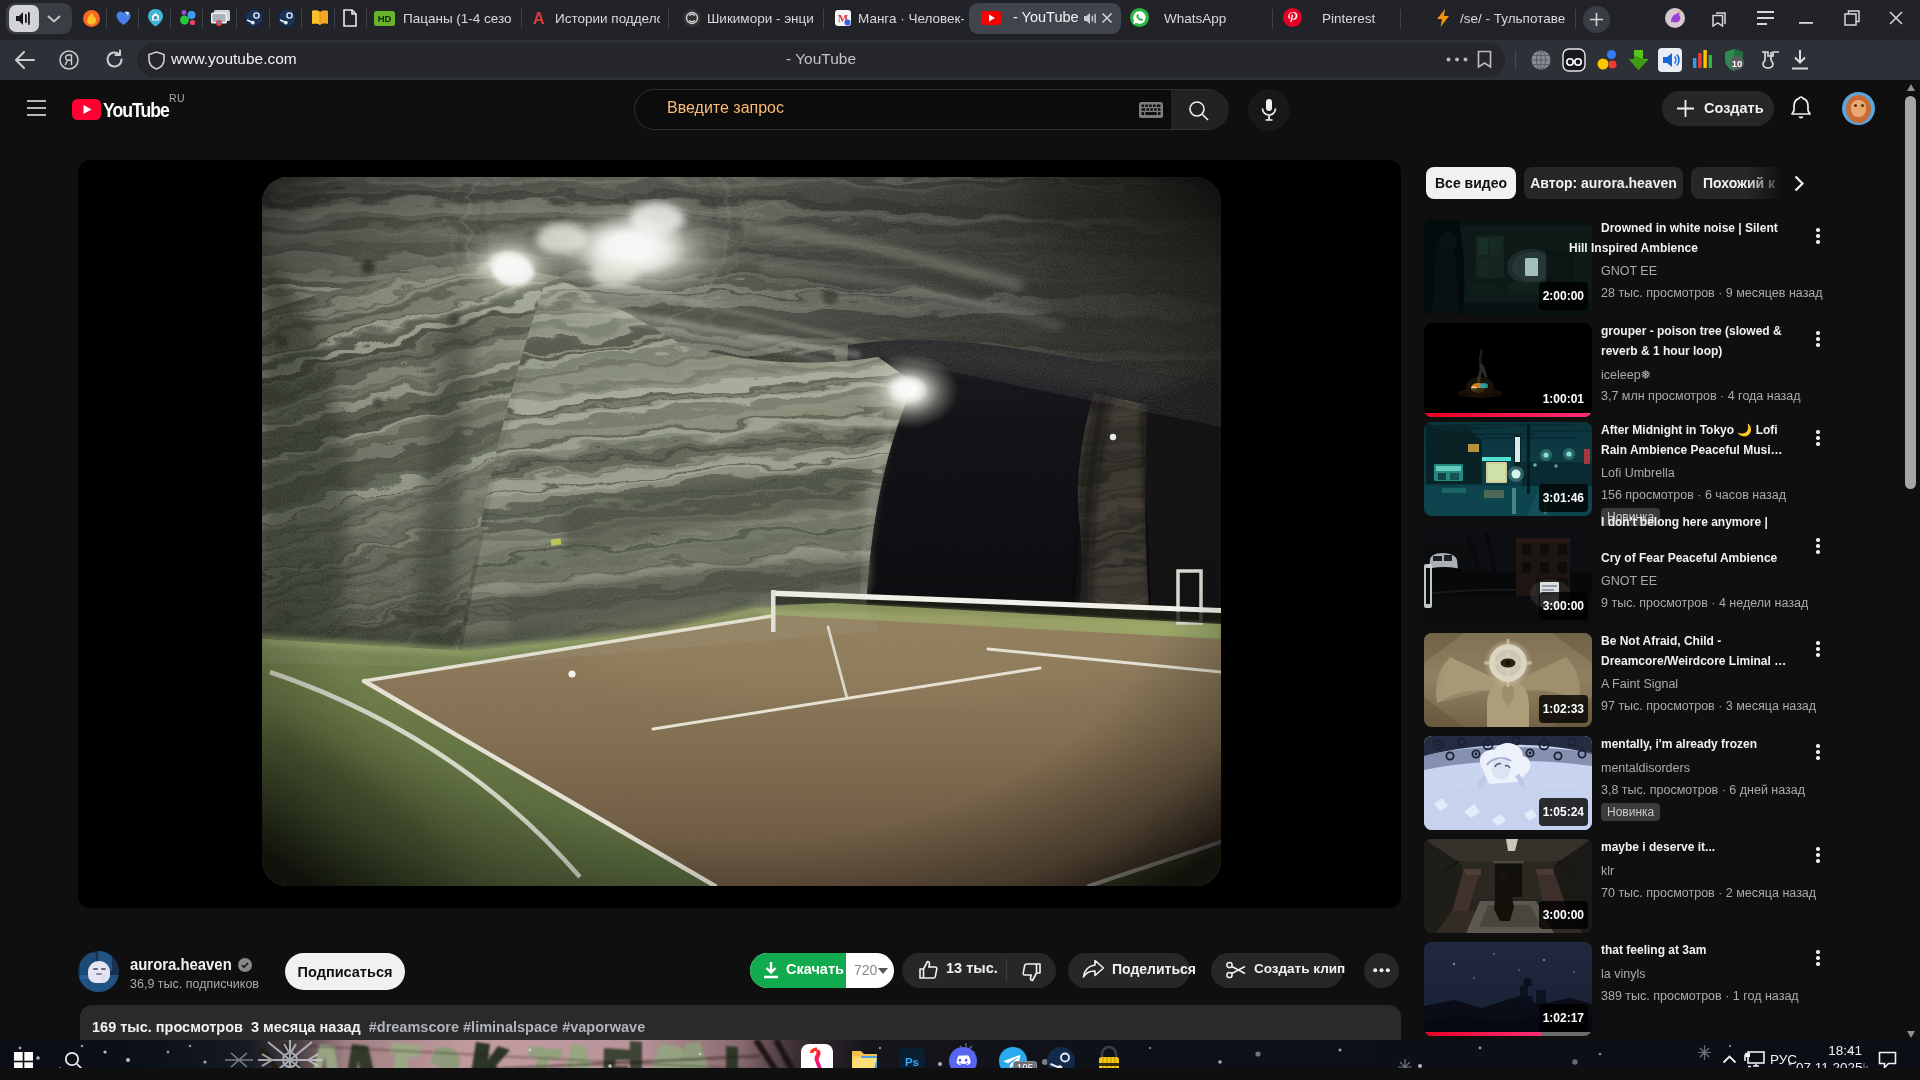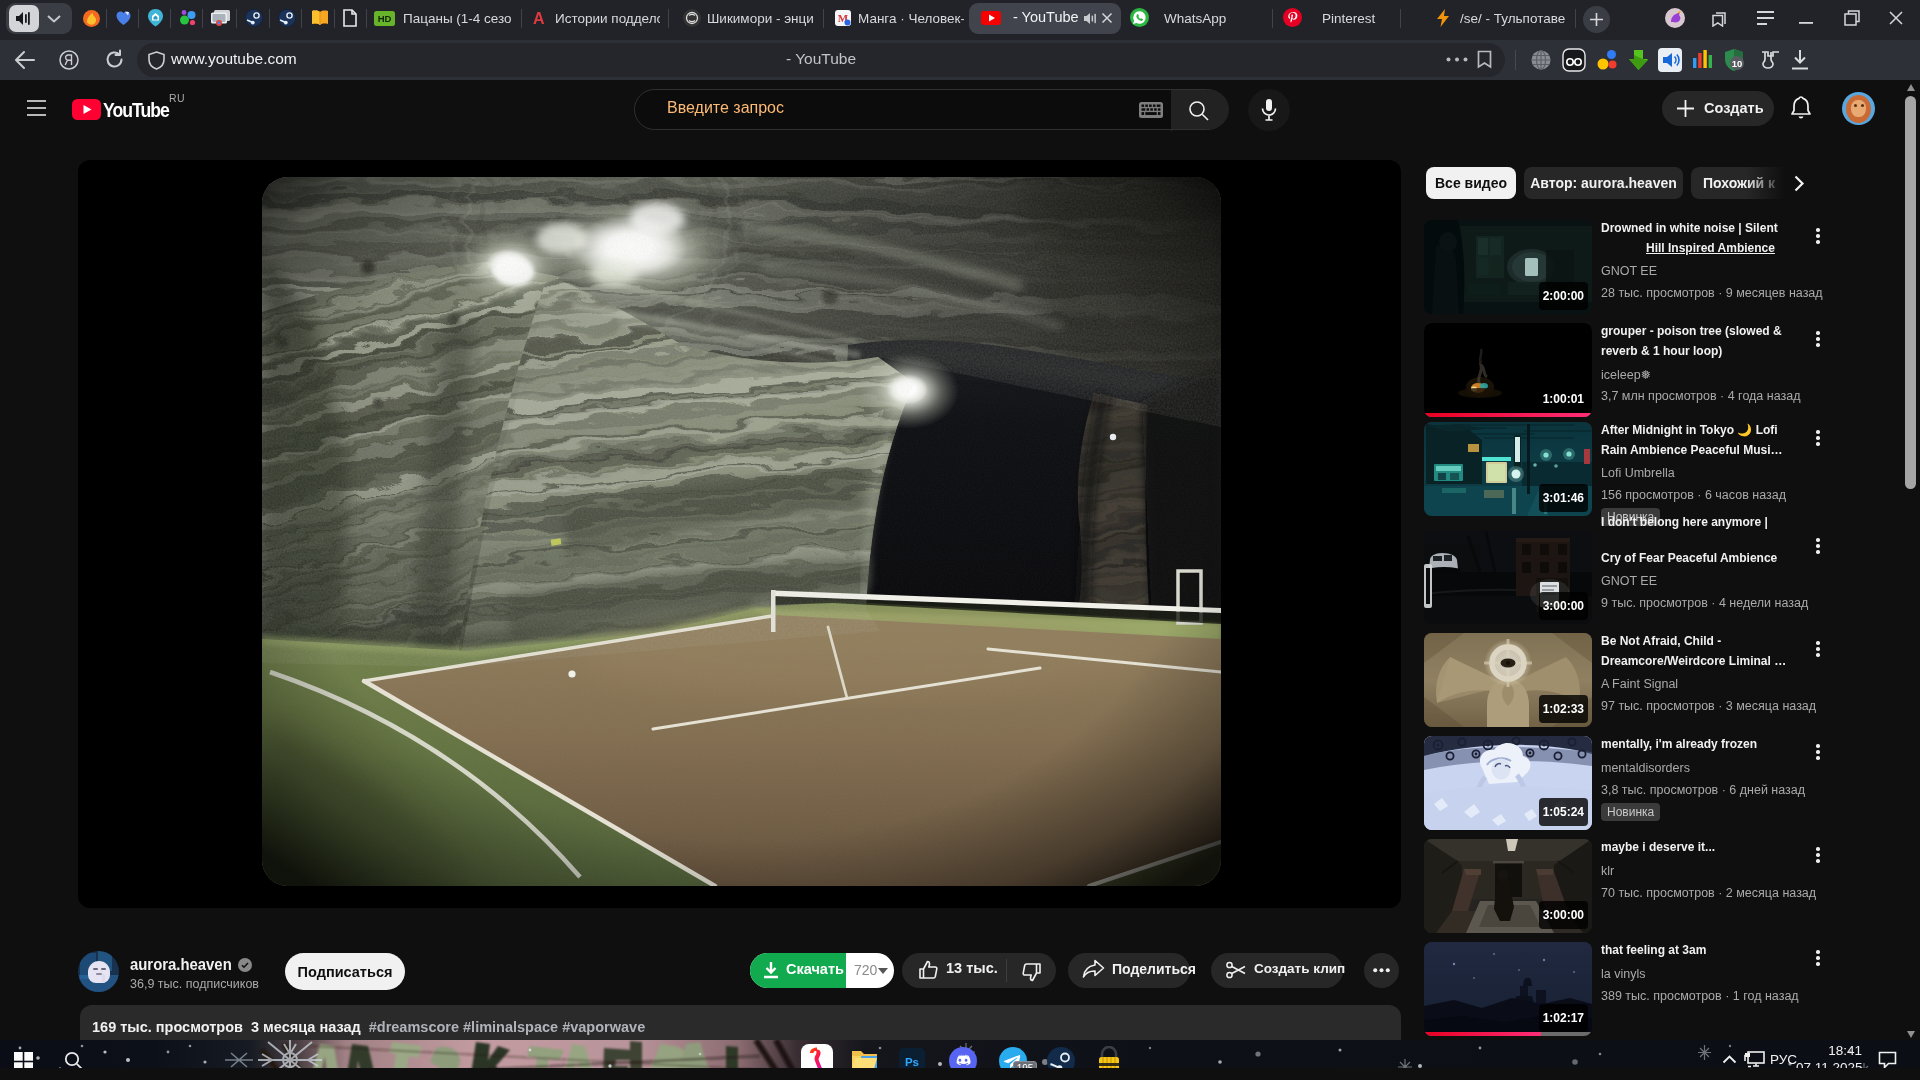--- a/index.html
+++ b/index.html
@@ -854,21 +854,21 @@
 <path d="M0 0h34c6 22 8 60 5 94H0z" fill="#040608"></path>
 <path d="M12 26c9-4 18 2 20 14l3 54H8z" fill="#090c0e"></path>
 <ellipse cx="24" cy="22" rx="9" ry="10" fill="#0b0f11"></ellipse>
 <rect x="84" y="62" width="38" height="13" fill="#15211e" opacity=".9"></rect>
 <rect x="44" y="64" width="32" height="11" fill="#101c18" opacity=".9"></rect>
 <rect width="168" height="94" fill="#06282e" opacity=".14"></rect>
 </svg>
 <div class="dur">2:00:00</div>
 </div>
 <div class="vtitle" style="left:1601px;top:221px;">Drowned in white noise | Silent</div>
-<div class="vtitle" style="left:1646px;top:241px;text-decoration:underline;">Hill Inspired Ambience</div>
+<div class="vtitle" style="left:1569px;top:241px;">Hill Inspired Ambience</div>
 <div class="meta" style="left:1601px;top:264px;">GNOT EE</div>
 <div class="meta" style="left:1601px;top:286px;">28 тыс. просмотров · 9 месяцев назад</div>
 <div class="dots3" style="top:228px;">
         <i></i>
         <i></i>
         <i></i>
       </div>
 <div class="thumb" style="top:323px;"><svg width="168" height="94" viewBox="0 0 168 94">
 <rect width="168" height="94" fill="#000"></rect>
 <ellipse cx="56" cy="64" rx="14" ry="10" fill="#1c1408" opacity=".9"></ellipse>

